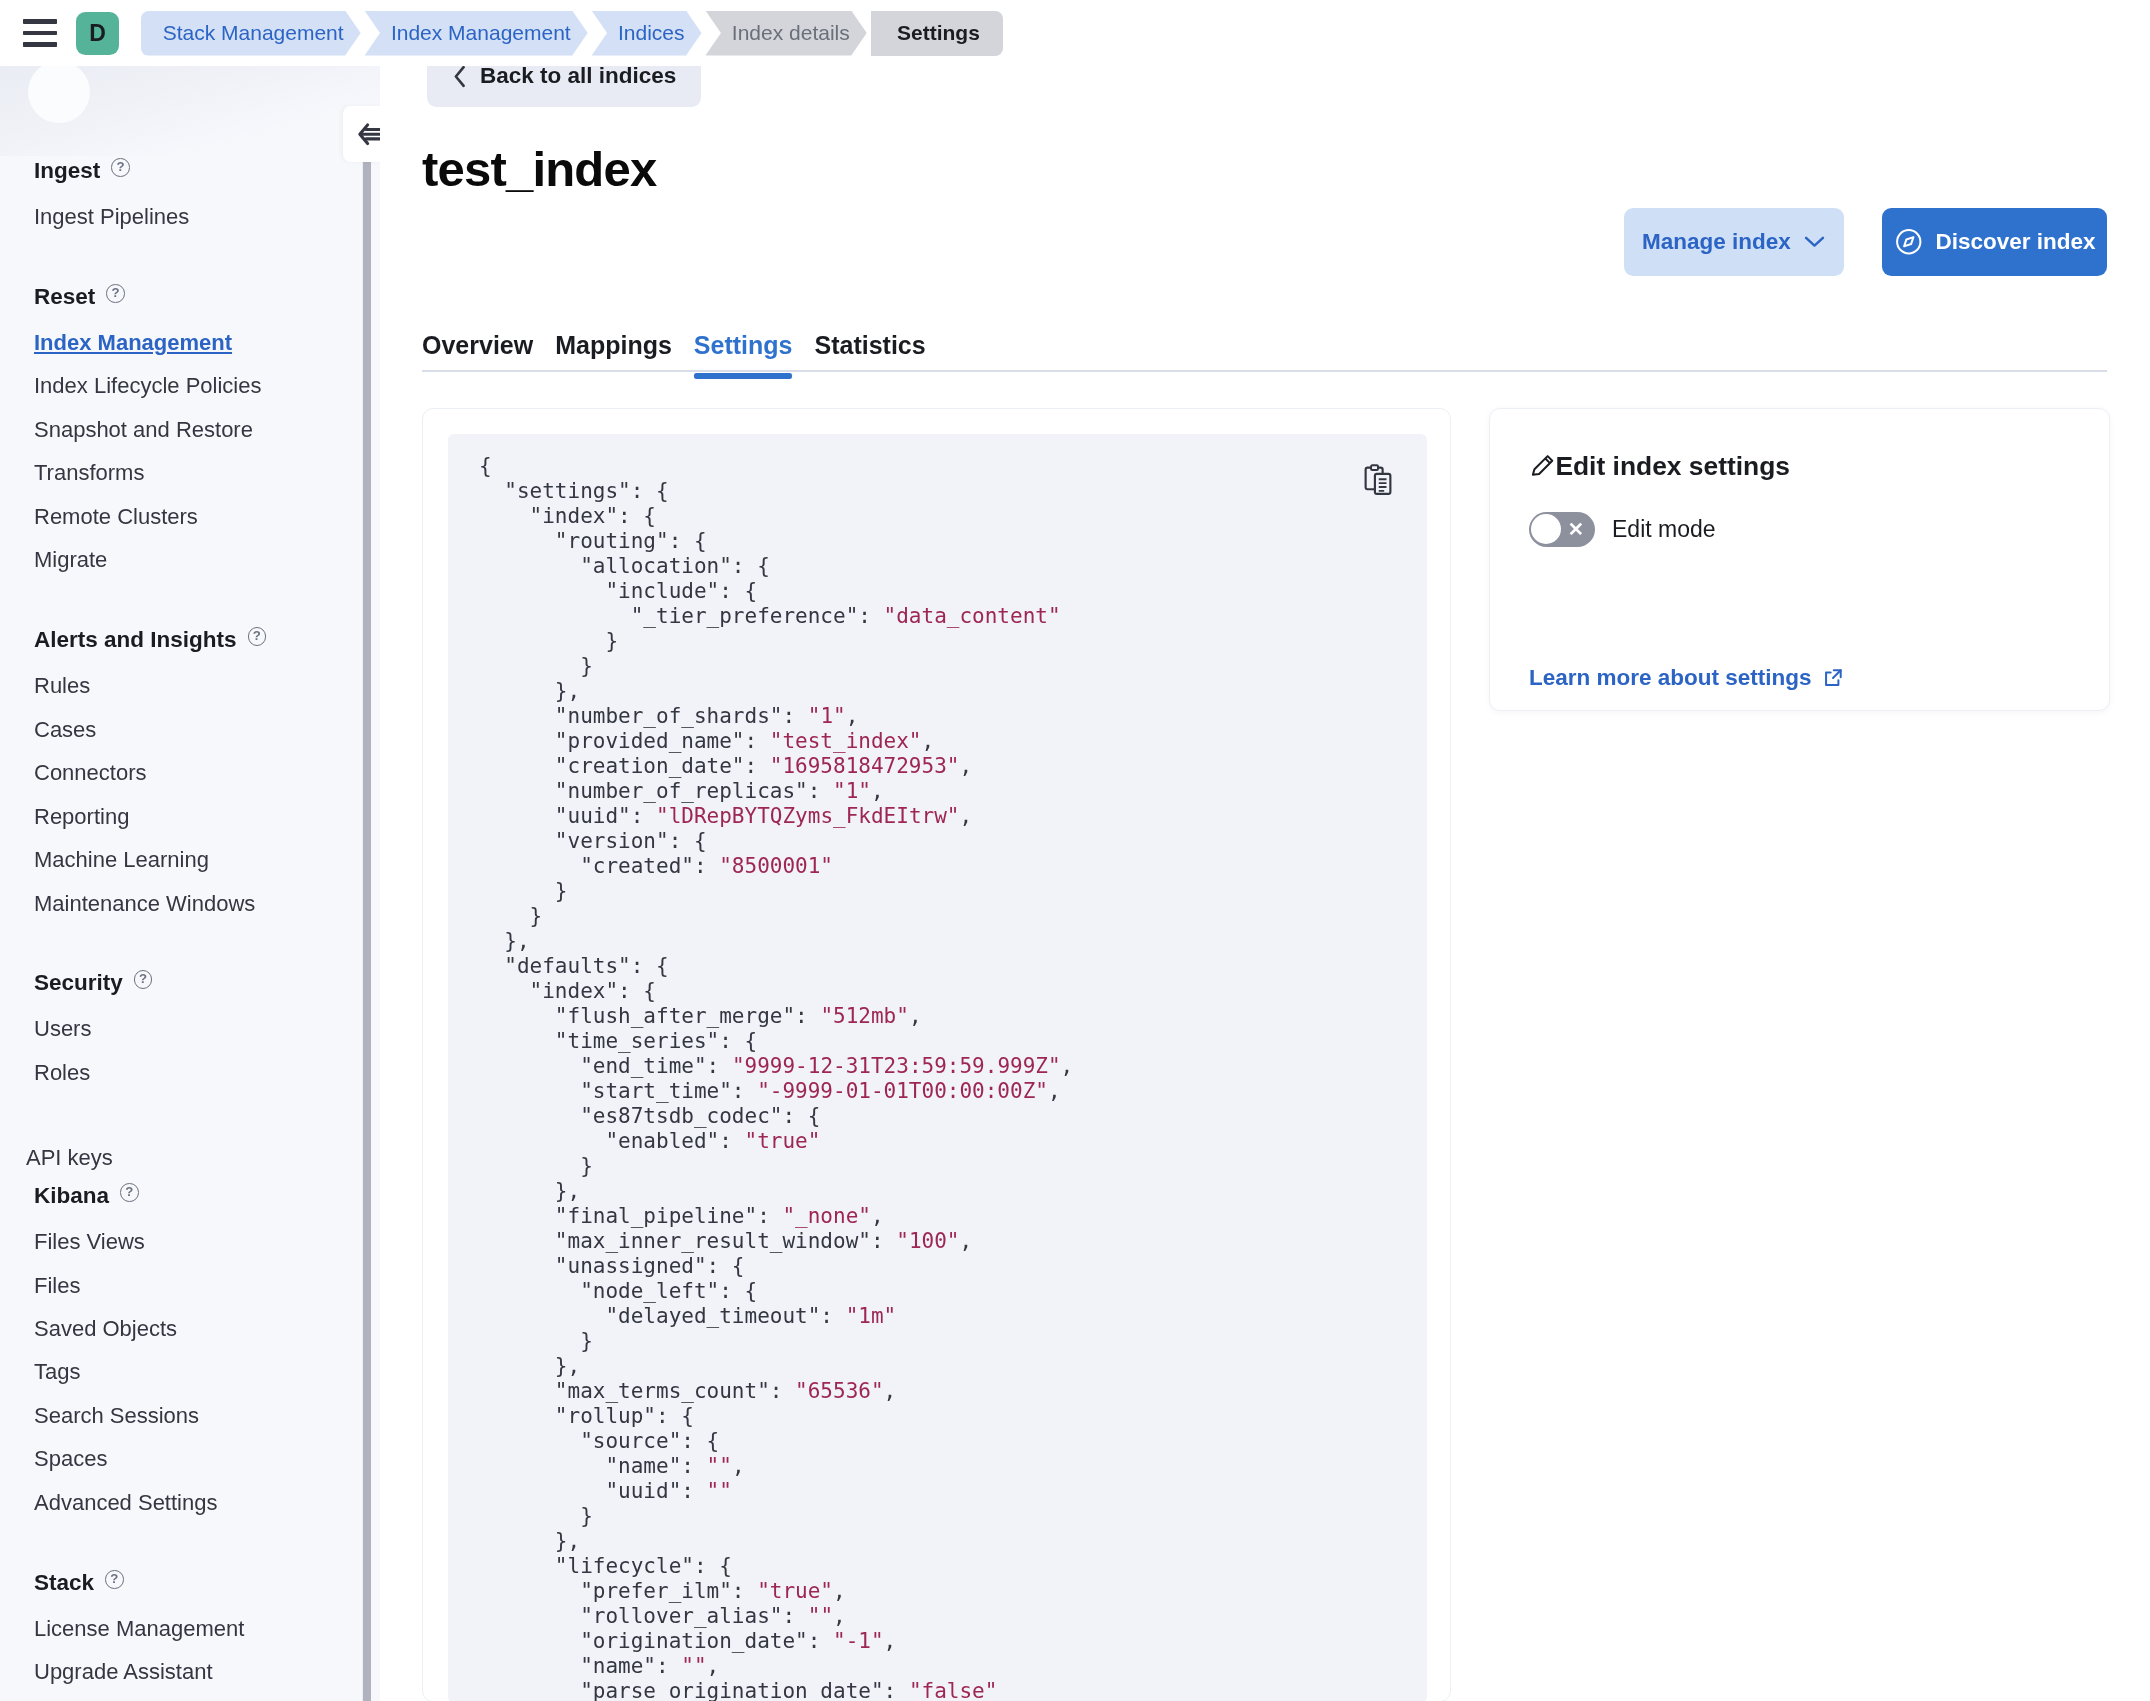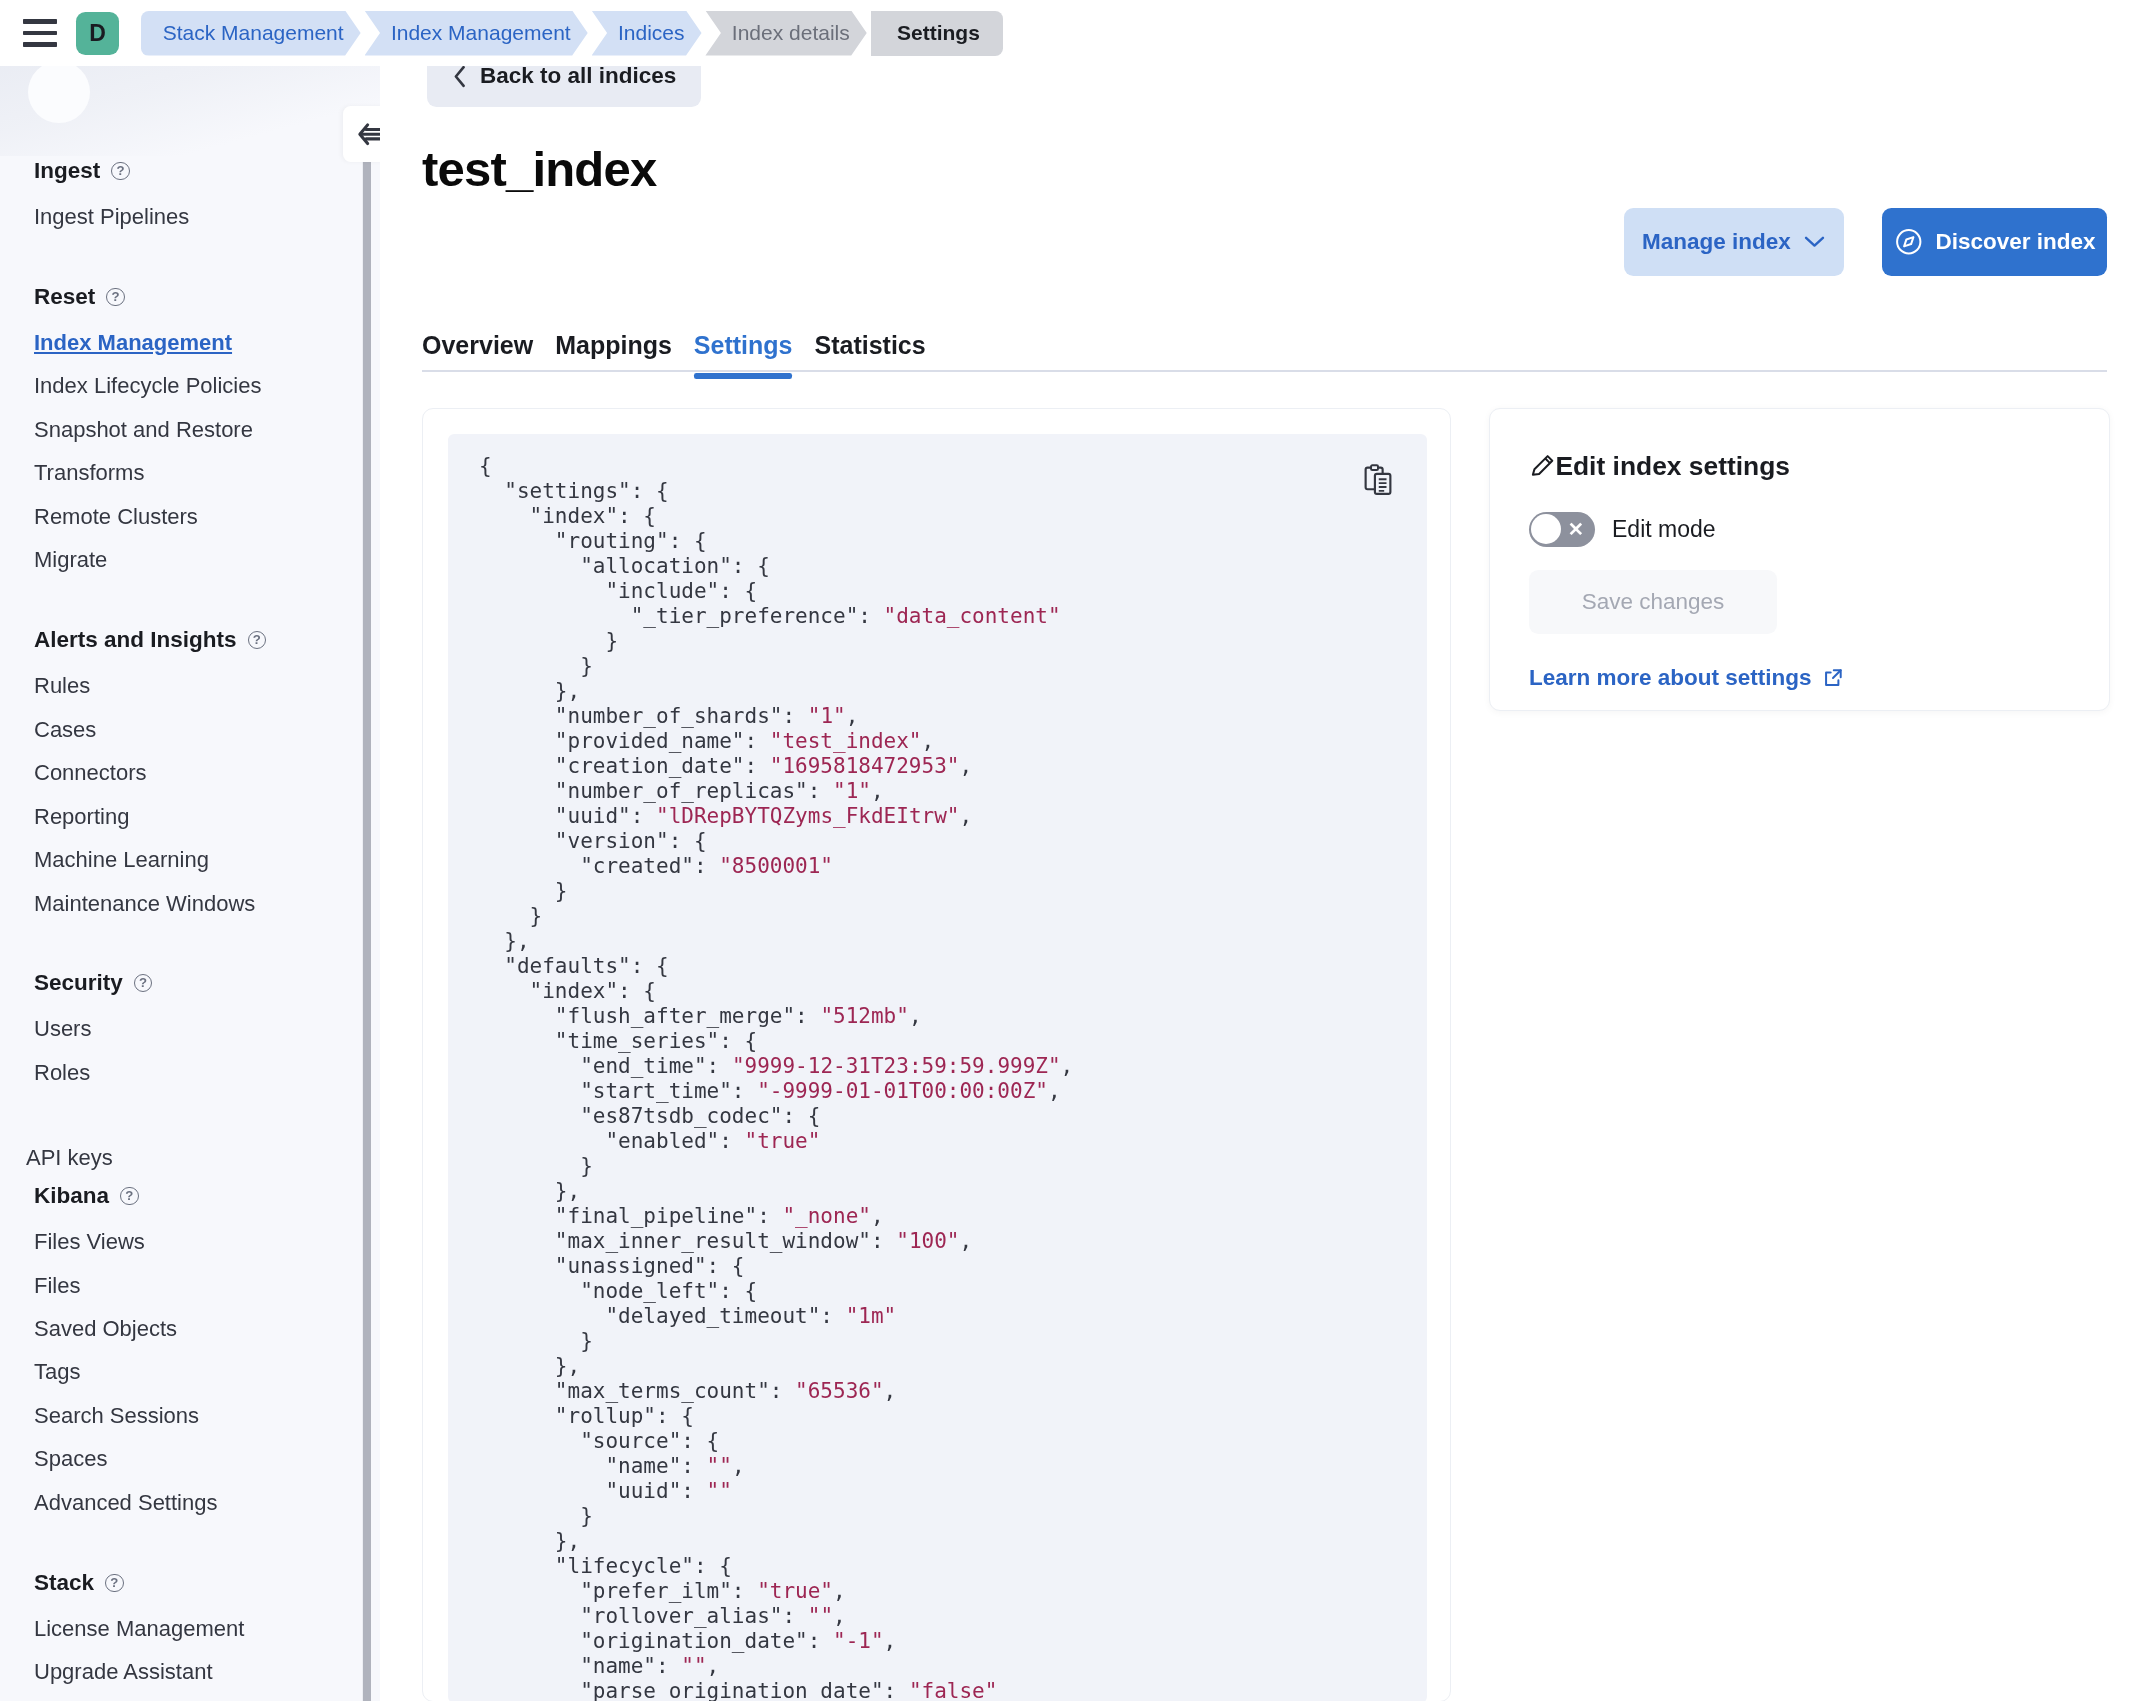--- a/index.html
+++ b/index.html
@@ -44,21 +44,21 @@
 
   
   #sidebar {
     position: absolute; top: 47px; left: 0; width: 380px; height: 1655px;
     background: #f7f8fc; overflow: hidden;
     border-right: 0;
   }
   #sidebar-inner { padding: 0 0 0 34px; }
   .nav-group-title {
     font-size: 22.5px; font-weight: 700; color: #1a1c21;
-    display: flex; align-items: center; gap: 11px;
+    display: flex; align-items: flex-start; gap: 11px;
   }
   .qmark {
     width: 18.6px; height: 18.6px; border-radius: 50%;
     border: 1.6px solid #6b7180; color: #6b7180;
     font-size: 13.2px; line-height: 15.5px; text-align: center; font-weight: 700;
     display: inline-block;
   }
   .nav-item {
     font-size: 22px; color: #343741; line-height: 1; padding: 0;
     cursor: pointer; white-space: nowrap;
@@ -410,21 +410,20 @@
   </div>
 
   <div id="edit-toggle-row">
     <div id="toggle">
       <div class="knob"></div>
       <div class="xmark">✕</div>
     </div>
     <div id="toggle-label">Edit mode</div>
   </div>
 
-  <div class="ghost-btn" id="save-btn">Save changes</div>
 
   <div id="learn-link">
     <span>Learn more about settings</span>
     <span>
       <svg width="20" height="20" viewBox="0 0 26 26">
         <path d="M14 3 H23 V12" fill="none" stroke="#2b64c4" stroke-width="2.6" stroke-linecap="round" stroke-linejoin="round"></path>
         <line x1="23" y1="3" x2="13" y2="13" stroke="#2b64c4" stroke-width="2.6" stroke-linecap="round"></line>
         <path d="M20 16 V22 H4 V6 H10" fill="none" stroke="#2b64c4" stroke-width="2.6" stroke-linecap="round" stroke-linejoin="round"></path>
       </svg>
     </span>

